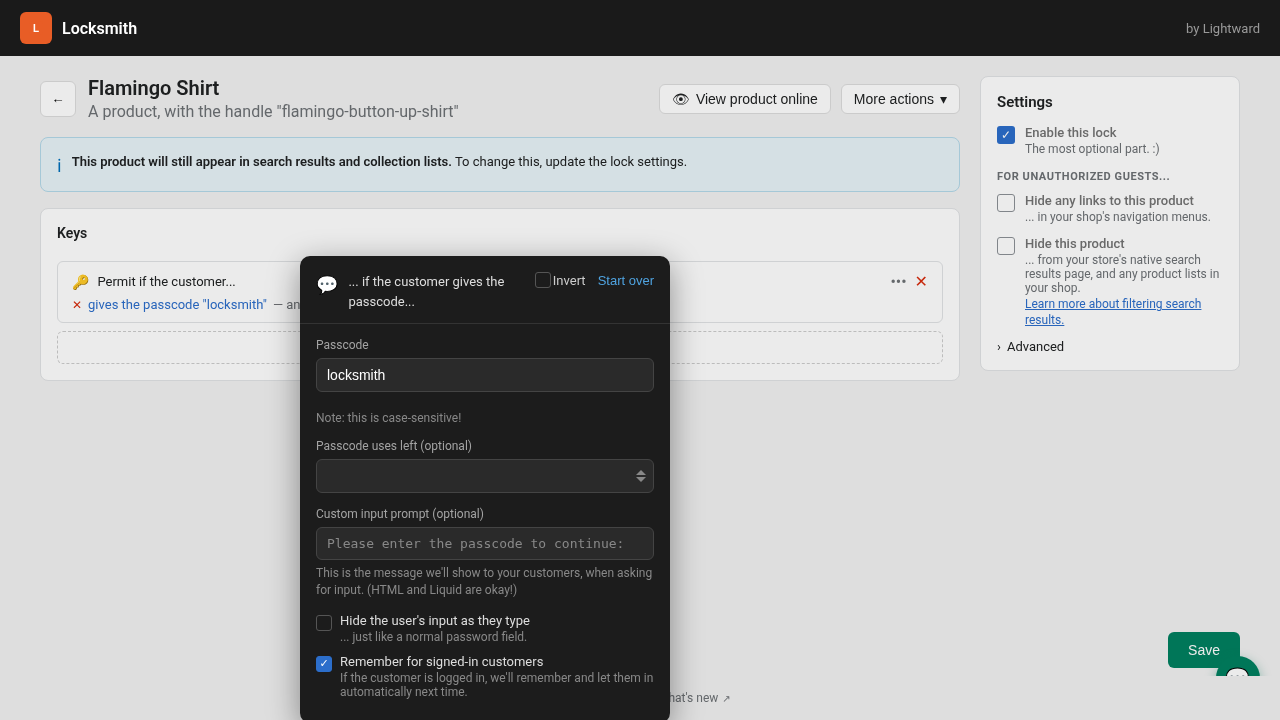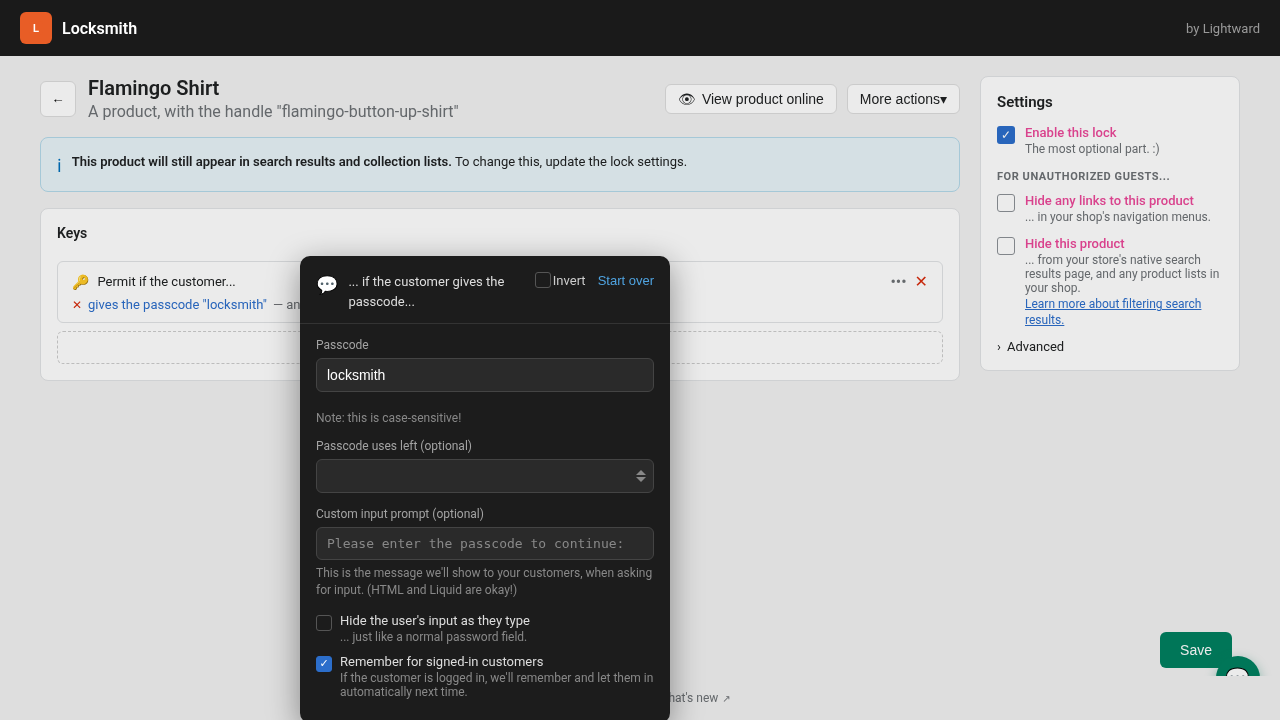--- a/index.html
+++ b/index.html
@@ -113,21 +113,21 @@
       font-size: 14px;
       border: 1px solid #ddd;
       border-radius: 6px;
       padding: 6px 12px;
       background: #fff;
       cursor: pointer;
     }
     .more-actions-btn {
       display: flex;
       align-items: center;
-      gap: 0;
+      gap: 6px;
       color: #202223;
       font-size: 14px;
       border: 1px solid #ddd;
       border-radius: 6px;
       padding: 6px 12px;
       background: #fff;
       cursor: pointer;
     }
 
     
@@ -437,21 +437,21 @@
       font-size: 12px;
     }
     .checkbox-empty {
       width: 18px; height: 18px;
       border: 1px solid #8c9196;
       border-radius: 3px;
       flex-shrink: 0;
       margin-top: 1px;
       cursor: pointer;
     }
-    .checkbox-label { font-size: 13px; color: #ec4899; font-weight: 500; }
+    .checkbox-label { font-size: 13px; color: #737373; font-weight: 500; }
     .checkbox-hint { font-size: 12px; color: #6d7175; margin-top: 2px; }
 
     .section-label {
       font-size: 11px;
       font-weight: 700;
       color: #6d7175;
       letter-spacing: 0.05em;
       text-transform: uppercase;
       margin: 14px 0 10px;
     }
@@ -649,21 +649,21 @@
       </div>
 
       <div class="advanced-btn">
         <span>›</span>
         <span>Advanced</span>
       </div>
     </div>
   </div>
 </div>
 
-<button class="save-btn" style="position:absolute;bottom:52px;right:48px;">Save</button>
+<button class="save-btn" style="position:absolute;bottom:52px;right:40px;">Save</button>
 
 <div class="chat-btn">
   <span>💬</span>
 </div>
 
 <div class="footer">
   <span class="footer-link">Settings</span>
   <span class="footer-link">Help</span>
   <span class="footer-link">
     <span>What's new</span>

